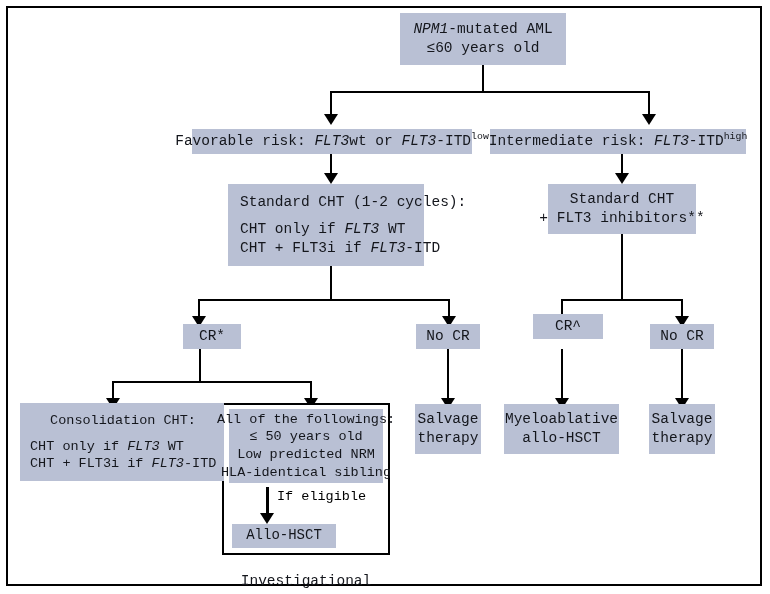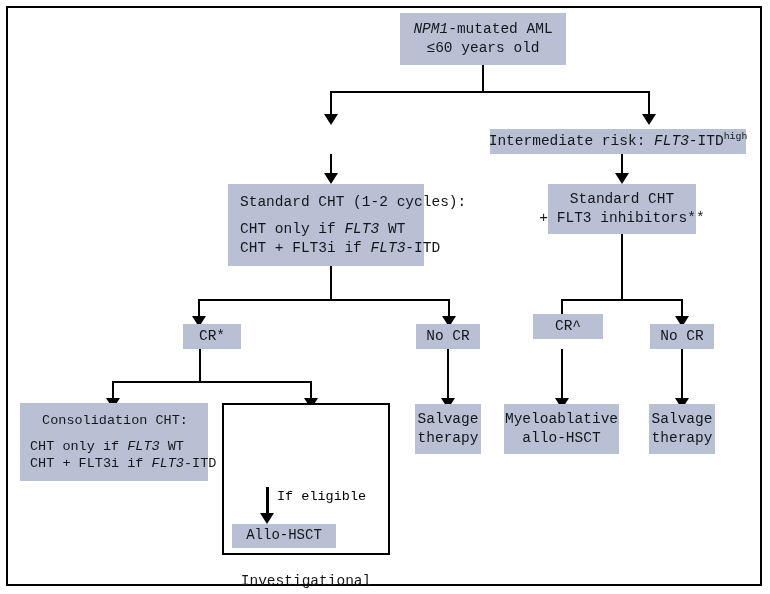--- a/index.html
+++ b/index.html
@@ -94,20 +94,23 @@
   <div class="vline" style="left:482px; top:65px; width:2px; height:27px;"></div>
 
   <div class="hline" style="left:330px; top:91px; width:320px; height:2px;"></div>
 
   <div class="vline" style="left:330px; top:91px; width:2px; height:25px;"></div>
   <div class="arrowhead" style="left:324px; top:114px;"></div>
 
   <div class="vline" style="left:648px; top:91px; width:2px; height:25px;"></div>
   <div class="arrowhead" style="left:642px; top:114px;"></div>
 
+  <div class="node" style="left:192px; top:129px; width:280px; height:25px; font-size:14.5px;">
+    <span class="ln"><span>Favorable risk: </span><i>FLT3</i><span>wt or </span><i>FLT3</i><span>-ITD</span><sup>low</sup></span>
+  </div>
 
   <div class="node" style="left:490px; top:129px; width:256px; height:25px; font-size:14.5px;">
     <span class="ln"><span>Intermediate risk: </span><i>FLT3</i><span>-ITD</span><sup>high</sup></span>
   </div>
 
   <div class="vline" style="left:330px; top:154px; width:2px; height:22px;"></div>
   <div class="arrowhead" style="left:324px; top:173px;"></div>
 
   <div class="vline" style="left:621px; top:154px; width:2px; height:22px;"></div>
   <div class="arrowhead" style="left:615px; top:173px;"></div>
@@ -167,27 +170,33 @@
   <div class="vline" style="left:561px; top:349px; width:2px; height:51px;"></div>
   <div class="arrowhead" style="left:555px; top:398px;"></div>
 
   <div class="vline" style="left:681px; top:349px; width:2px; height:51px;"></div>
   <div class="arrowhead" style="left:675px; top:398px;"></div>
 
   <div class="invest-box" style="left:222px; top:403px; width:168px; height:152px;"></div>
 
   <div class="invest-label" style="left:222px; top:560px; width:168px;margin-top:13px;">Investigational</div>
 
-  <div class="node" style="left:20px; top:403px; width:188px; height:78px; align-items:flex-start; text-align:left; padding-left:10px; font-size:13.5px;">
+  <div class="node" style="left:20px; top:403px; width:204px; height:78px; align-items:flex-start; text-align:left; padding-left:10px; font-size:13.5px;">
     <span class="ln" style="align-self:center;">Consolidation CHT:</span>
     <span class="gap"></span>
     <span class="ln"><span>CHT only if </span><i>FLT3</i><span> WT</span></span>
     <span class="ln"><span>CHT + FLT3i if </span><i>FLT3</i><span>-ITD</span></span>
   </div>
 
+  <div class="node" style="left:229px; top:409px; width:154px; height:74px; font-size:13.5px; line-height:1.3;">
+    <span class="ln">All of the followings:</span>
+    <span class="ln">≤ 50 years old</span>
+    <span class="ln">Low predicted NRM</span>
+    <span class="ln">HLA-identical sibling</span>
+  </div>
 
   <div class="vline" style="left:266px; top:487px; width:3px; height:32px;"></div>
   <div class="arrowhead" style="left:260px; top:513px;"></div>
   <div class="side-label" style="left:277px; top:489px; font-size:13.5px;">If eligible</div>
 
   <div class="node" style="left:232px; top:524px; width:104px; height:24px; font-size:14px;">
     <span class="ln">Allo-HSCT</span>
   </div>
 
   <div class="node" style="left:415px; top:404px; width:66px; height:50px;">

